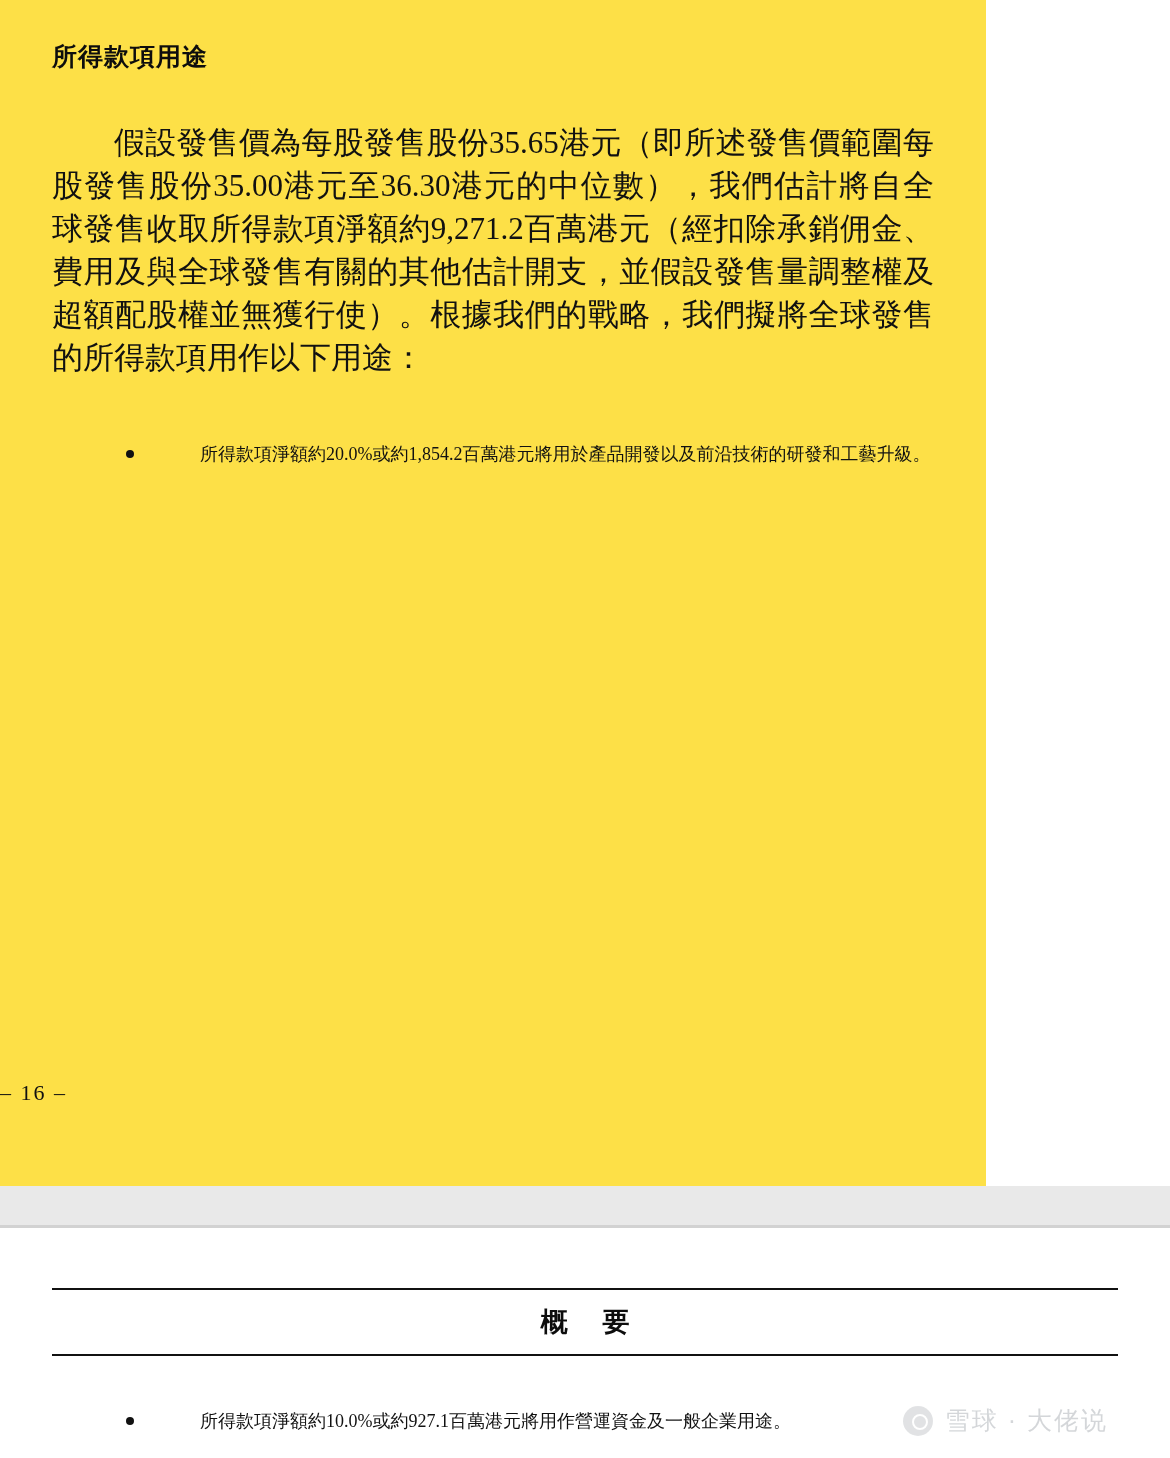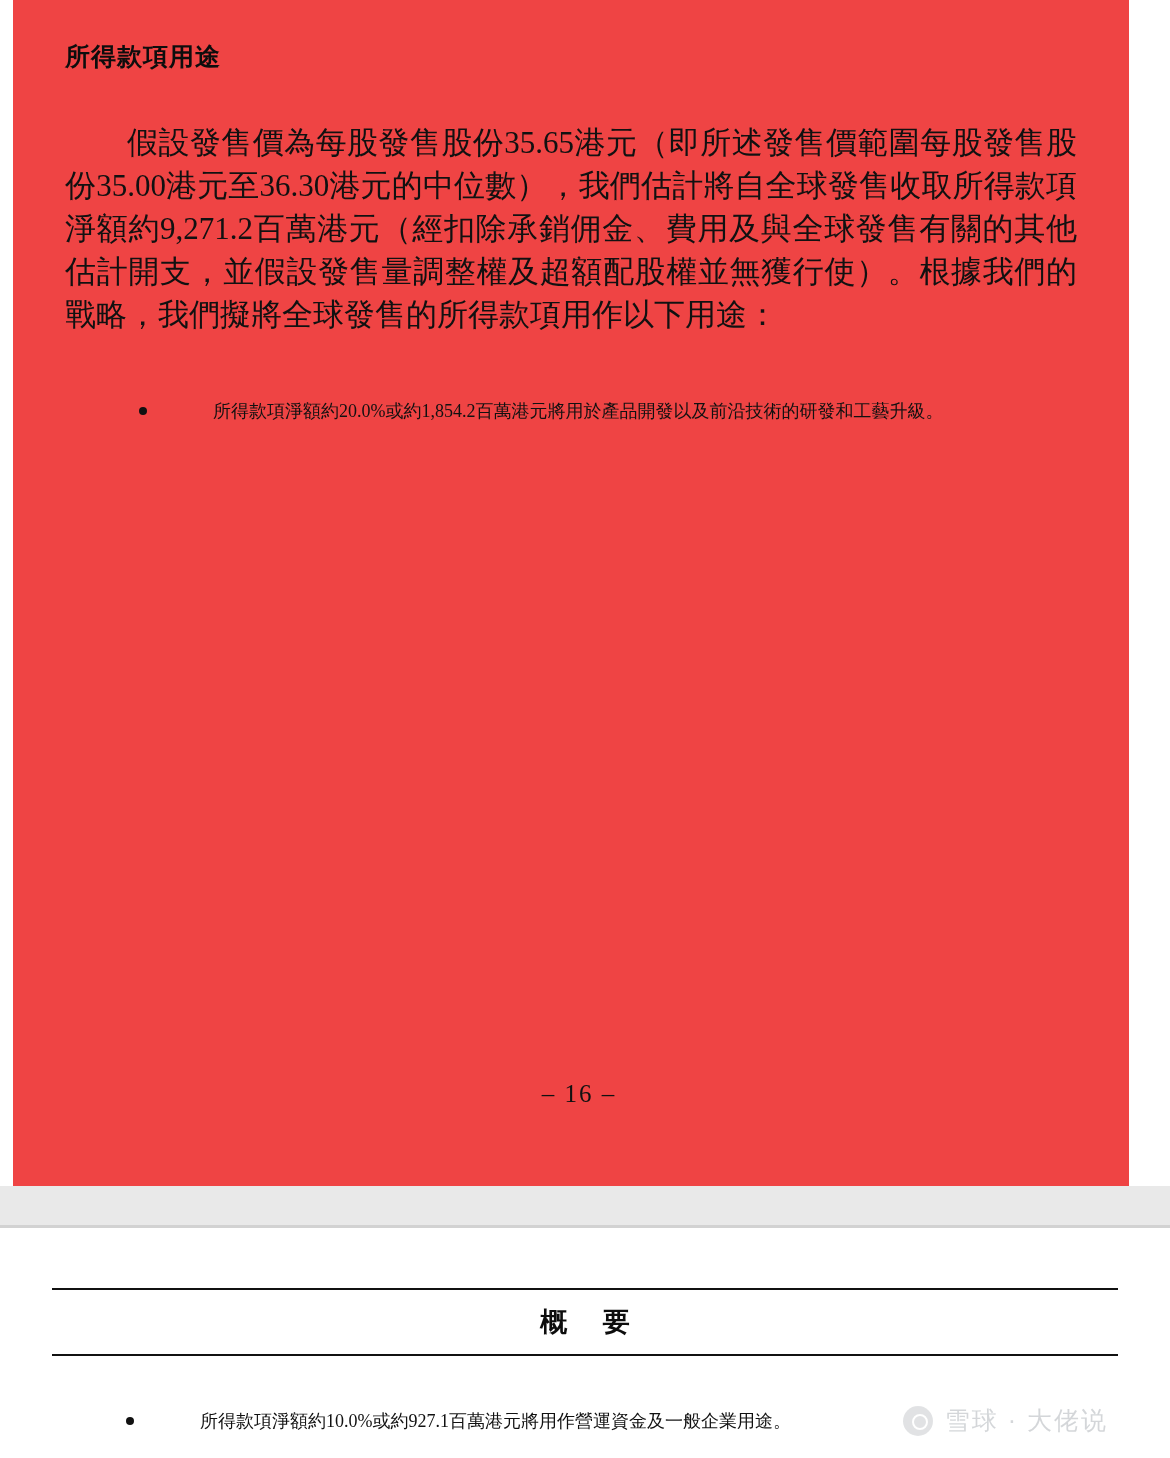--- a/index.html
+++ b/index.html
@@ -10,24 +10,24 @@
   body {
     width: 1170px;
     height: 1458px;
     font-family: "Liberation Serif", "DejaVu Serif", serif;
     color: #111111;
     position: relative;
     overflow: hidden;
   }
   .page {
     position: absolute;
-    left: 13px;
+    left: 0;
     top: 0;
-    width: 1116px;
-    background: #ef4444;
+    width: 986px;
+    background: #fde047;
   }
   .page-one {
     top: 0;
     height: 1186px;
     padding: 0;
   }
   .content {
     margin: 0 52px 0 52px;
   }
   .section-title {
@@ -69,25 +69,24 @@
     width: 8px;
     height: 8px;
     background: #111111;
     border-radius: 50%;
   }
   .page-number {
     position: absolute;
     left: 0;
     right: 0;
     top: 1080px;
-    text-align: center;
-    font-size: 25px;
+    text-align: left;
+    font-size: 22px;
     letter-spacing: 2px;
     color: #111111;
-    padding-left: 16px;
   }
   .page-gap {
     position: absolute;
     left: 0;
     top: 1186px;
     width: 1170px;
     height: 42px;
     background: #e9e9e9;
   }
   .gap-line-top {
@@ -114,21 +113,21 @@
     height: 230px;
     background: #ffffff;
   }
   .rule {
     margin: 60px 52px 0 52px;
     border-top: 2px solid #111111;
   }
   .doc-header {
     margin: 0 52px;
     text-align: center;
-    font-family: Liberation Sans, sans-serif;
+    font-family: Liberation Serif, serif;
     font-weight: bold;
     font-size: 27px;
     letter-spacing: 14px;
     padding: 14px 0 14px 14px;
     border-bottom: 2px solid #111111;
     color: #0d0d0d;
   }
   ul.bullets.second {
     margin-top: 44px;
   }

